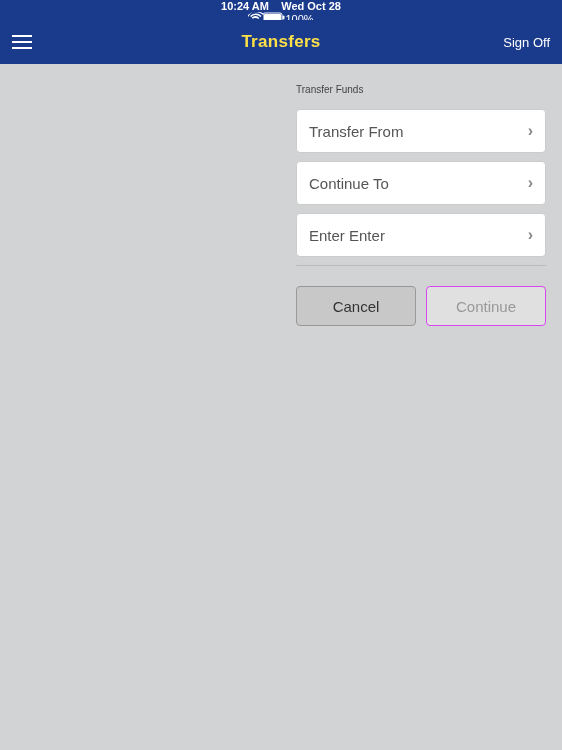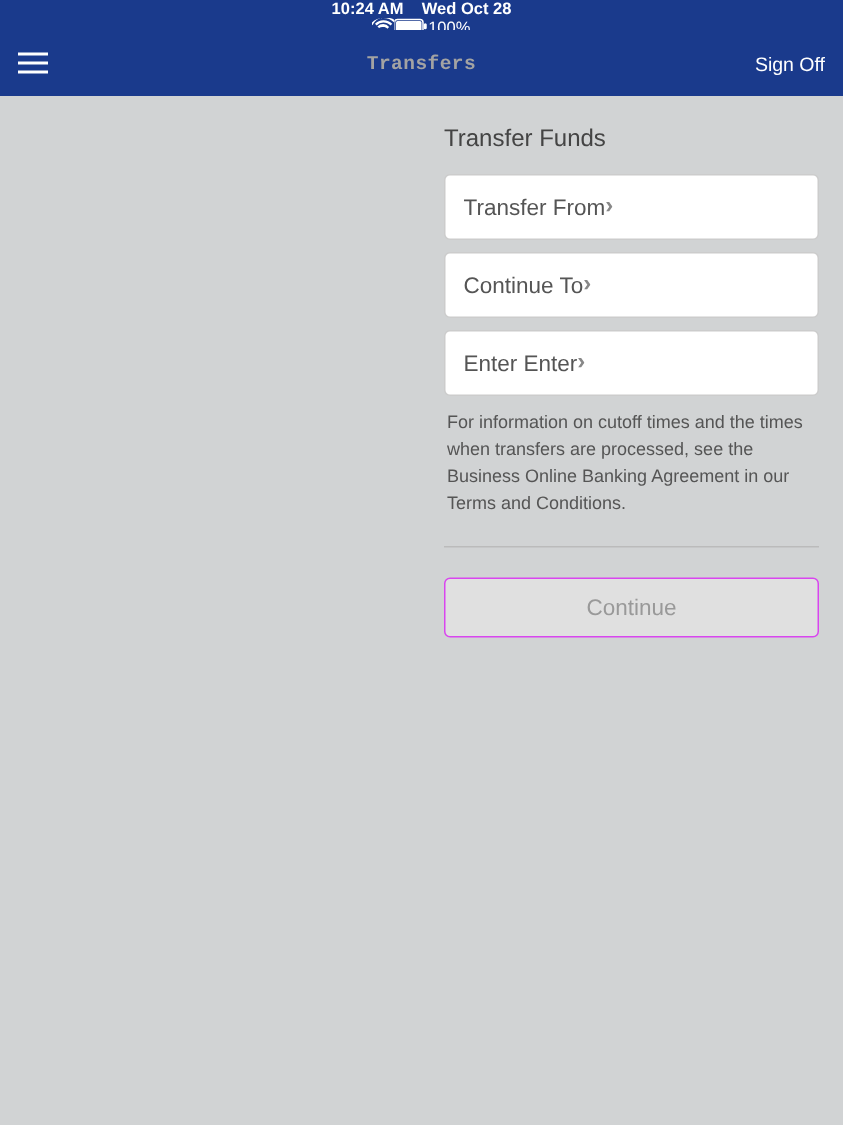--- a/index.html
+++ b/index.html
@@ -57,25 +57,24 @@
       gap: 4px;
       justify-content: center;
     }
     .hamburger-line {
       width: 20px;
       height: 2px;
       background: #fff;
       display: block;
     }
     .nav-title {
-      color: #a3a3a3;
-      font-size: 13px;
+      color: #fde047;
+      font-size: 17px;
       font-weight: 700;
       letter-spacing: 0.3px;
-      font-family: Liberation Mono, monospace;
     }
     .nav-sign-off {
       position: absolute;
       right: 12px;
       color: #fff;
       font-size: 13px;
       cursor: pointer;
       font-weight: 400;
     }
 
@@ -93,34 +92,35 @@
     }
 
     
     .right-panel {
       flex: 1;
       background: #d1d3d4;
       padding: 20px 16px;
     }
 
     .section-title {
-      font-size: 16px;
+      font-size: 10px;
       color: #444;
       margin-bottom: 14px;
       font-weight: 400;
     }
 
     
     .form-field {
       background: #fff;
       border: 1px solid #ccc;
       border-radius: 4px;
       height: 44px;
       display: flex;
       align-items: center;
+      justify-content: space-between;
       padding: 0 12px;
       margin-bottom: 8px;
       cursor: pointer;
     }
     .form-field-label {
       font-size: 15px;
       color: #555;
     }
     .form-field-chevron {
       color: #888;
@@ -225,22 +225,22 @@
     <div class="form-field">
       <span class="form-field-label">Continue To</span>
       <span class="form-field-chevron">›</span>
     </div>
 
     <div class="form-field">
       <span class="form-field-label">Enter Enter</span>
       <span class="form-field-chevron">›</span>
     </div>
 
-    <div class="info-text">For information on cutoff times and the times when transfers are processed, see the Business Online Banking Agreement in our Terms and Conditions.</div>
 
     <div class="divider"></div>
 
     <div class="button-row">
+      <button class="btn-cancel">Cancel</button>
       <button class="btn-continue" disabled="">Continue</button>
     </div>
 
   </div>
 </div>
 
 </body></html>

